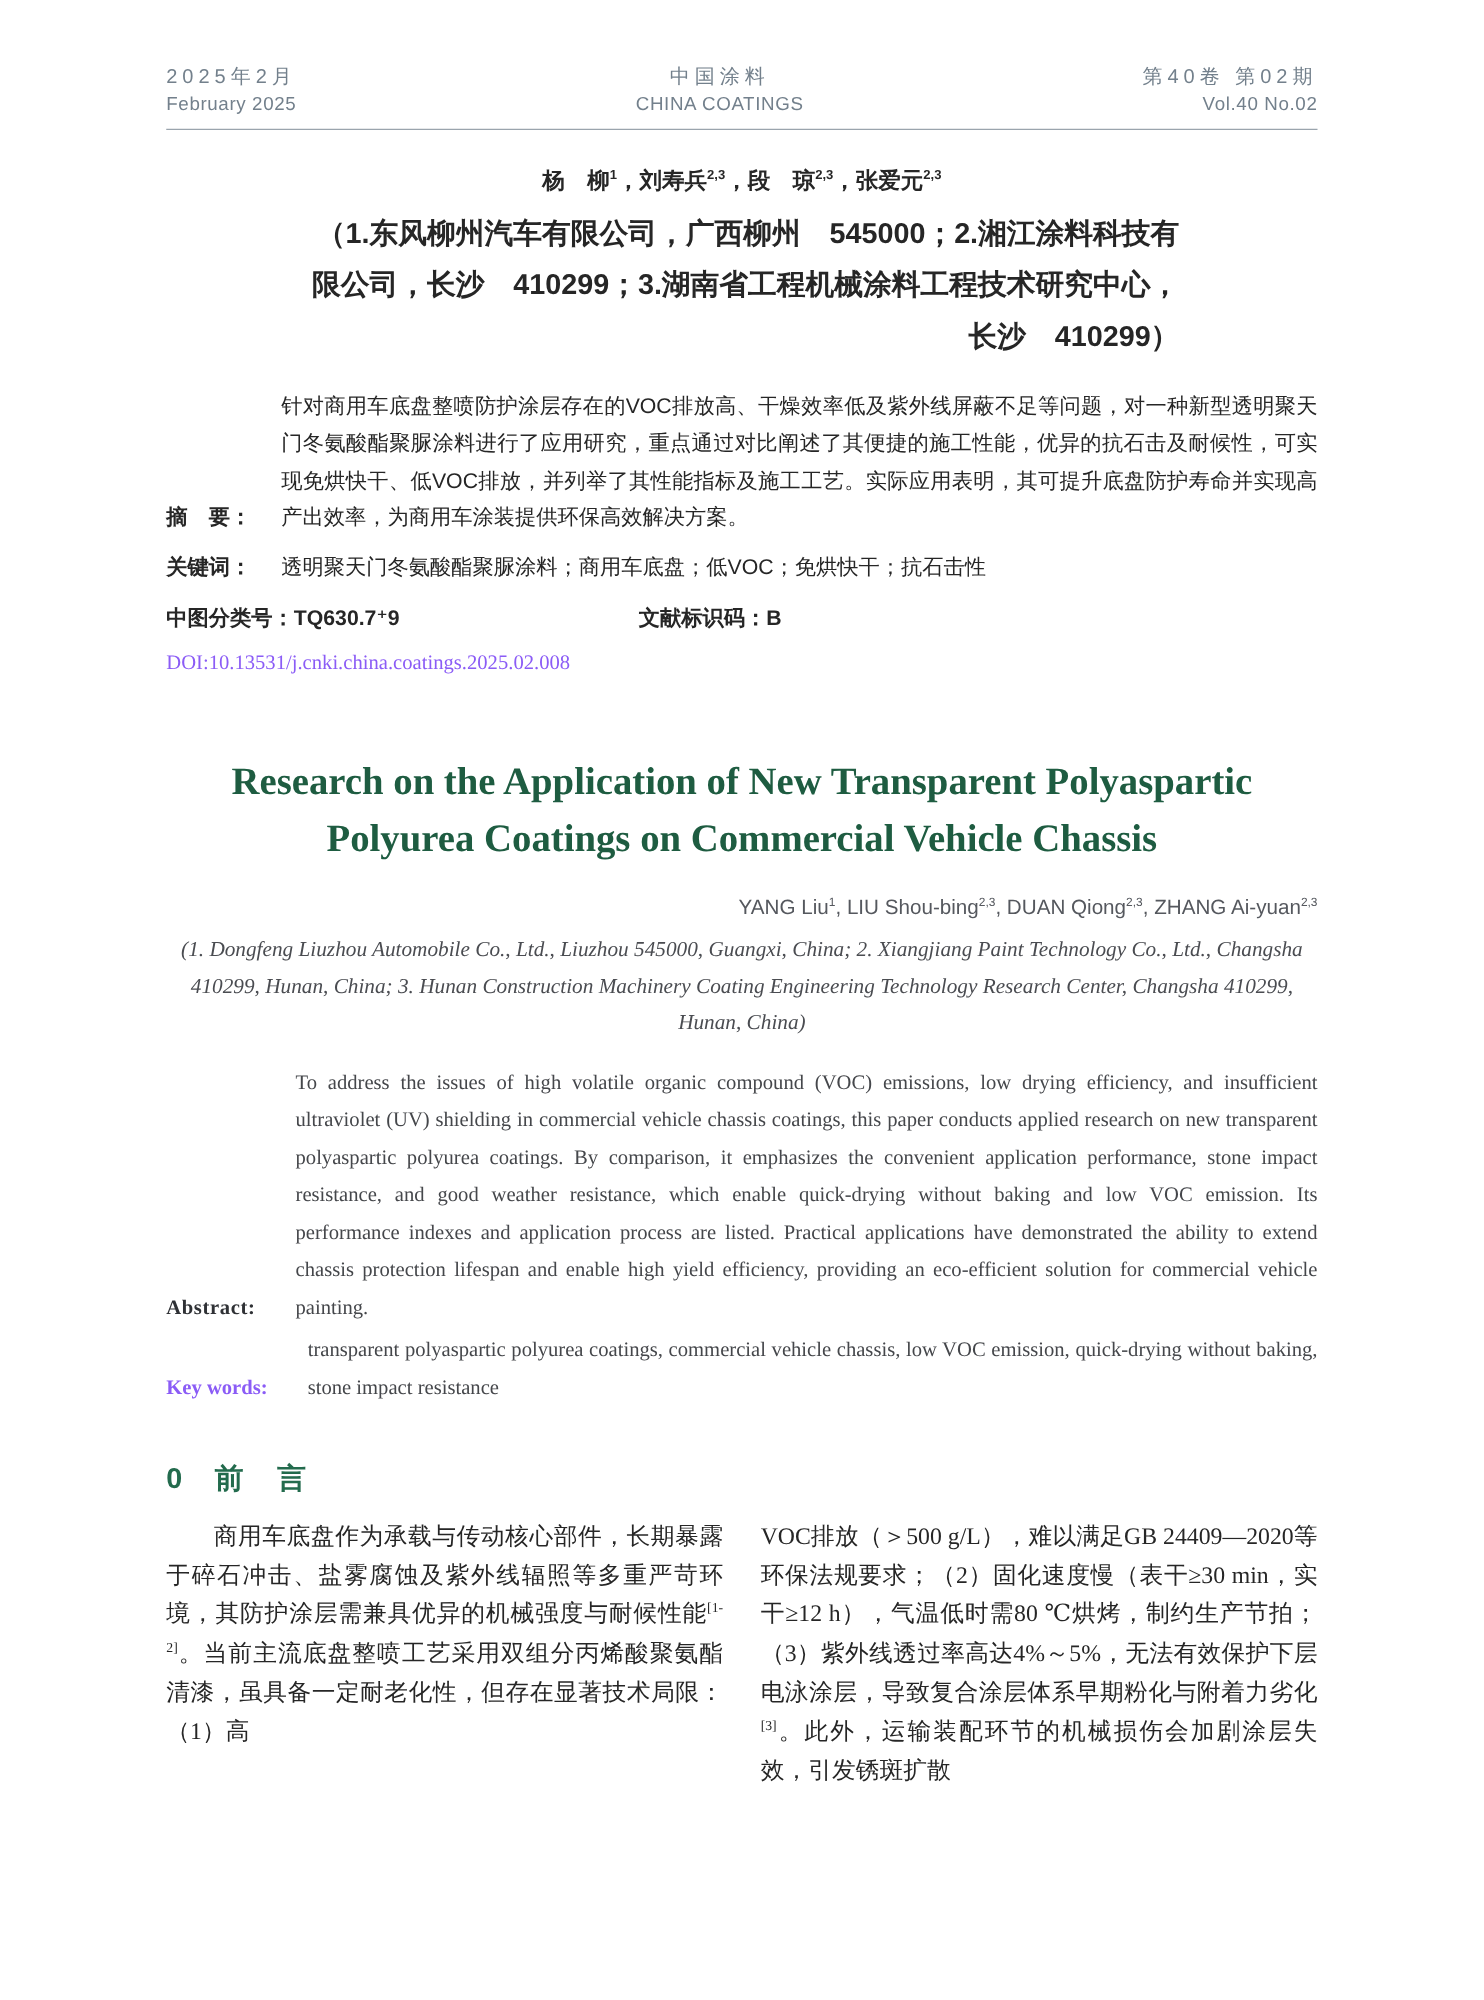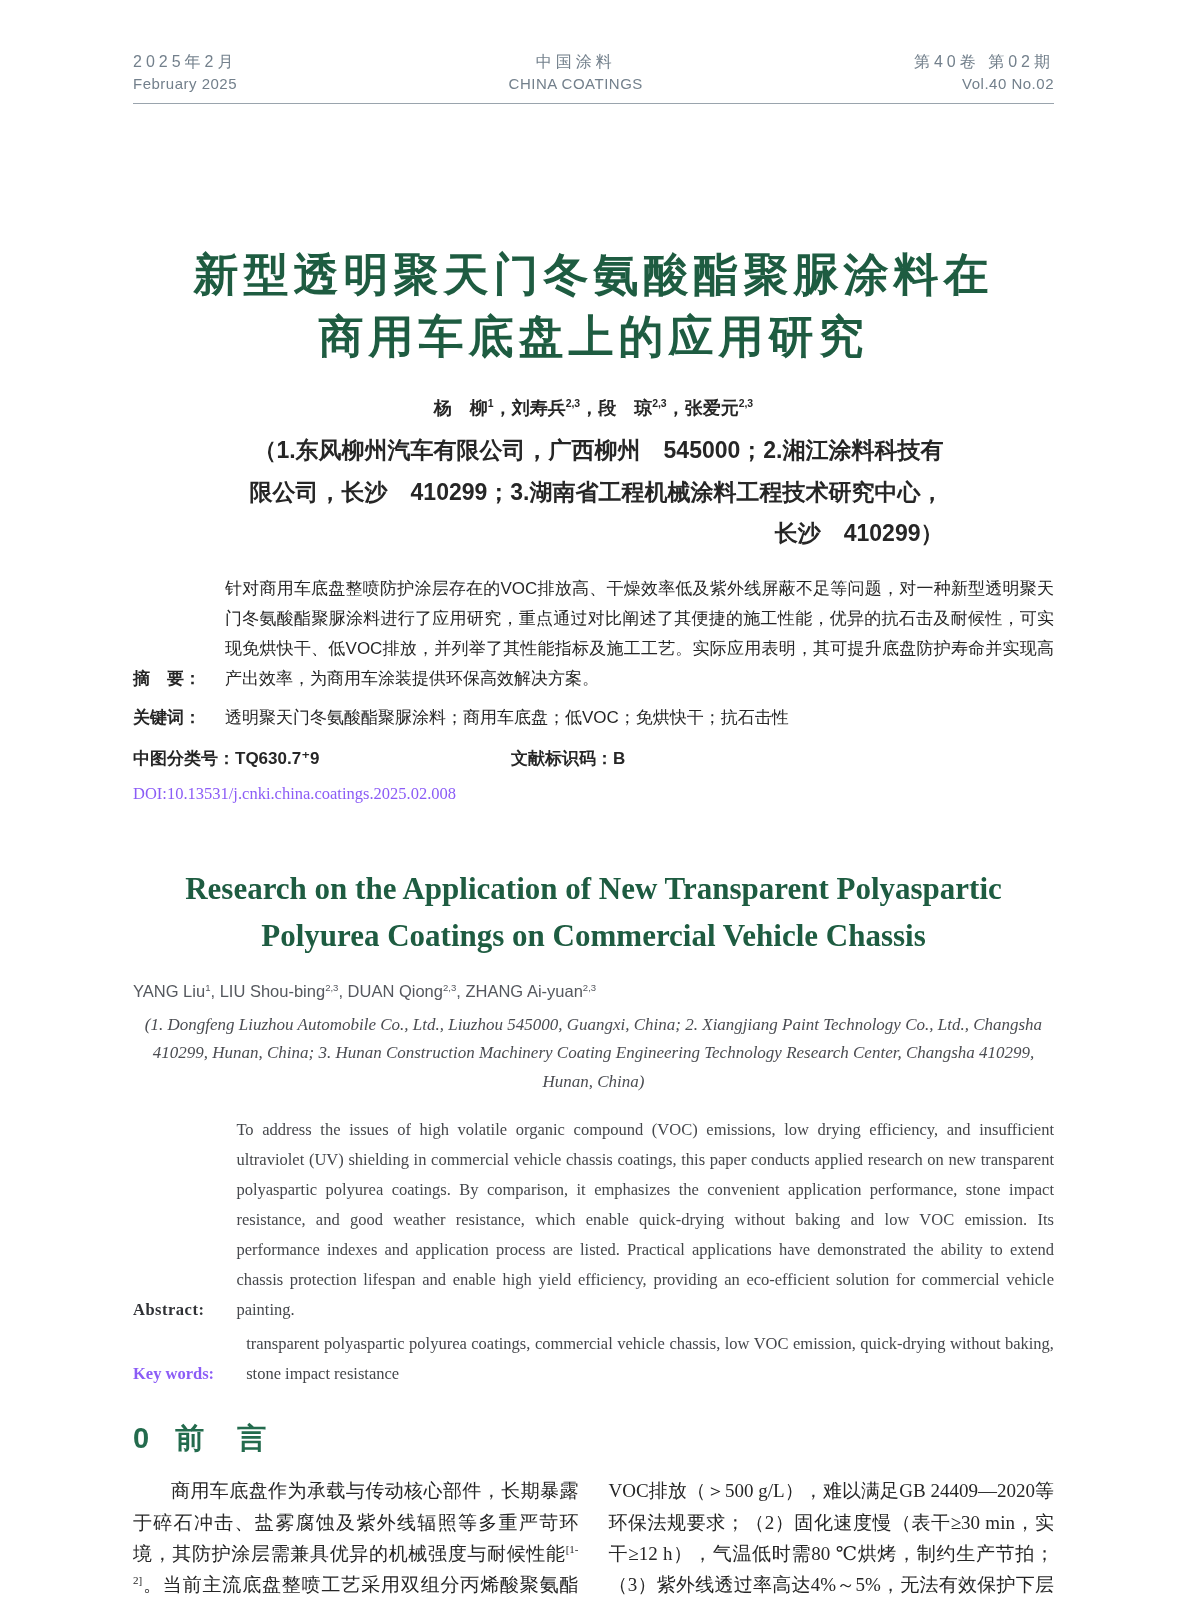--- a/index.html
+++ b/index.html
@@ -47,32 +47,32 @@
   .meta-row .m1{width:378px;}
   .meta-row .m2{width:252px;}
   .meta-row .m3{flex:1;}
   .doi{margin-top:14px;font-family:"Liberation Serif","DejaVu Serif",serif;
        font-size:16.5px;font-weight:400;color:#8b5cf6;}
 
   
   .title-en{margin-top:62px;text-align:center;color:var(--title-green);
             font-family:"Liberation Serif","DejaVu Serif",serif;font-weight:700;
             font-size:31px;line-height:1.5;}
-  .authors-en{margin-top:22px;text-align:left;font-size:16.5px;color:#55585e;}
+  .authors-en{margin-top:22px;text-align:right;font-size:16.5px;color:#55585e;}
   .affil-en{margin-top:10px;text-align:center;font-family:"Liberation Serif","DejaVu Serif",serif;
             font-style:italic;font-size:17px;color:#4a4c51;line-height:1.7;}
   .abstract-en{margin-top:18px;font-family:"Liberation Serif","DejaVu Serif",serif;
                font-size:16.5px;color:var(--en-ink);line-height:1.82;}
   .abstract-en .lbl{font-weight:700;letter-spacing:0.5px;padding-right:8px;color:#2f3135;}
   .keywords-en{margin-top:4px;font-family:"Liberation Serif","DejaVu Serif",serif;
                font-size:16.5px;color:var(--en-ink);line-height:1.82;}
   .keywords-en .lbl{font-weight:700;padding-right:8px;color:#8b5cf6;}
 
   
-  .section-head{margin-top:30px;color:var(--section-green);font-weight:700;font-size:29px;}
+  .section-head{margin-top:42px;color:var(--section-green);font-weight:700;font-size:23px;}
   .section-head .num{margin-right:26px;}
   .section-head .t{letter-spacing:2px;}
   .columns{margin-top:16px;display:flex;gap:30px;}
   .colm{flex:1 1 0;font-family:"Liberation Serif","DejaVu Serif",serif;
         font-size:19px;line-height:1.64;text-align:justify;color:var(--body-ink);}
   .colm.first p{text-indent:2em;}
   .colm sup{font-size:0.58em;}
 </style>
 </head>
 <body>
@@ -87,24 +87,20 @@
     <div class="col center">
       <div class="cn">中国涂料</div>
       <div class="en">CHINA COATINGS</div>
     </div>
     <div class="col right">
       <div class="cn">第40卷 第02期</div>
       <div class="en">Vol.40  No.02</div>
     </div>
   </div>
 
-  <h1 class="title-cn">
-    <span>新型透明聚天门冬氨酸酯聚脲涂料在</span><br>
-    <span>商用车底盘上的应用研究</span>
-  </h1>
 
   <div class="authors-cn">
     <span><span>杨　柳</span><sup>1</sup><span>，</span></span><span><span>刘寿兵</span><sup>2,3</sup><span>，</span></span><span><span>段　琼</span><sup>2,3</sup><span>，</span></span><span><span>张爱元</span><sup>2,3</sup><span></span></span>
   </div>
 
   <div class="affil-cn">（1.东风柳州汽车有限公司，广西柳州　545000；2.湘江涂料科技有限公司，长沙　410299；3.湖南省工程机械涂料工程技术研究中心，长沙　410299）</div>
 
   <div class="abstract-cn hang">
     <span class="lbl">摘　要：</span>
     <span class="txt">针对商用车底盘整喷防护涂层存在的VOC排放高、干燥效率低及紫外线屏蔽不足等问题，对一种新型透明聚天门冬氨酸酯聚脲涂料进行了应用研究，重点通过对比阐述了其便捷的施工性能，优异的抗石击及耐候性，可实现免烘快干、低VOC排放，并列举了其性能指标及施工工艺。实际应用表明，其可提升底盘防护寿命并实现高产出效率，为商用车涂装提供环保高效解决方案。</span>

